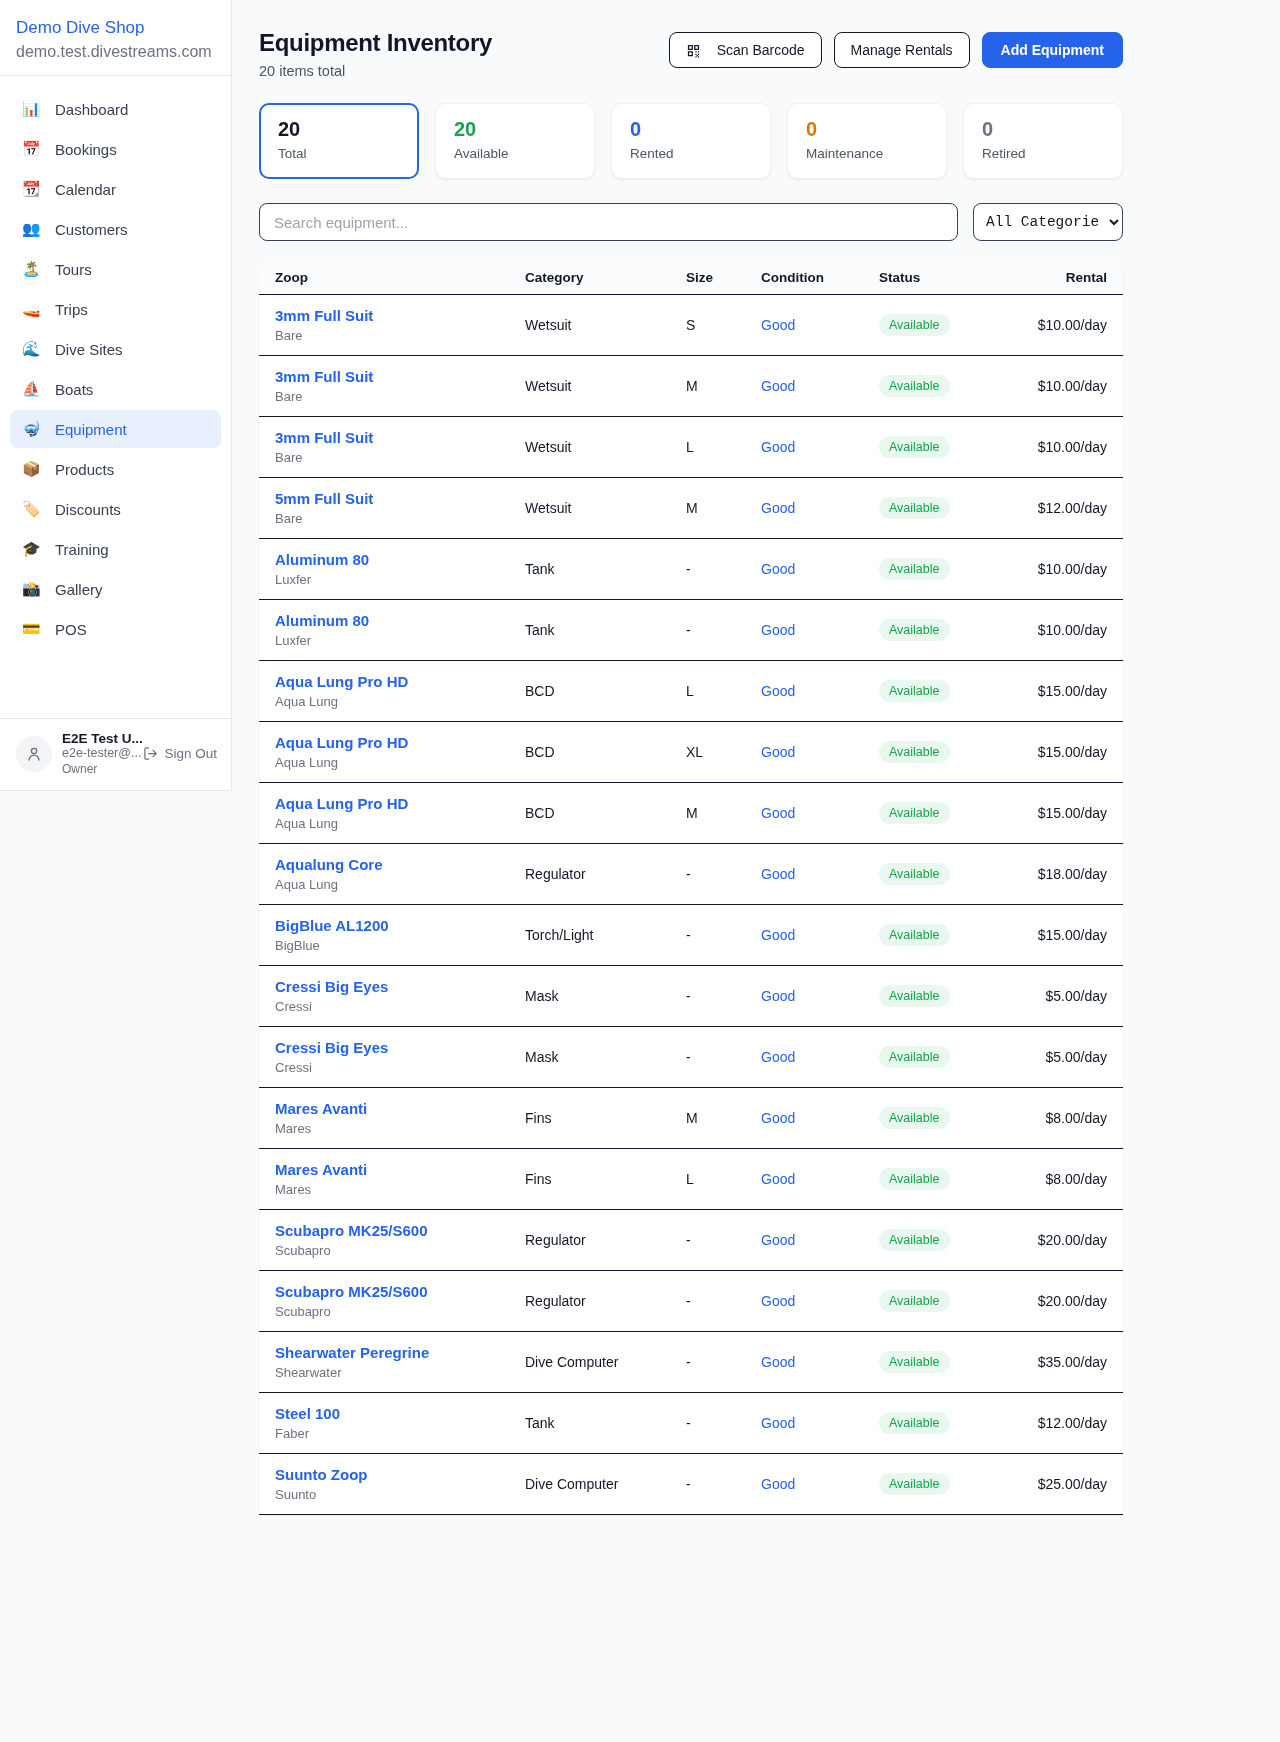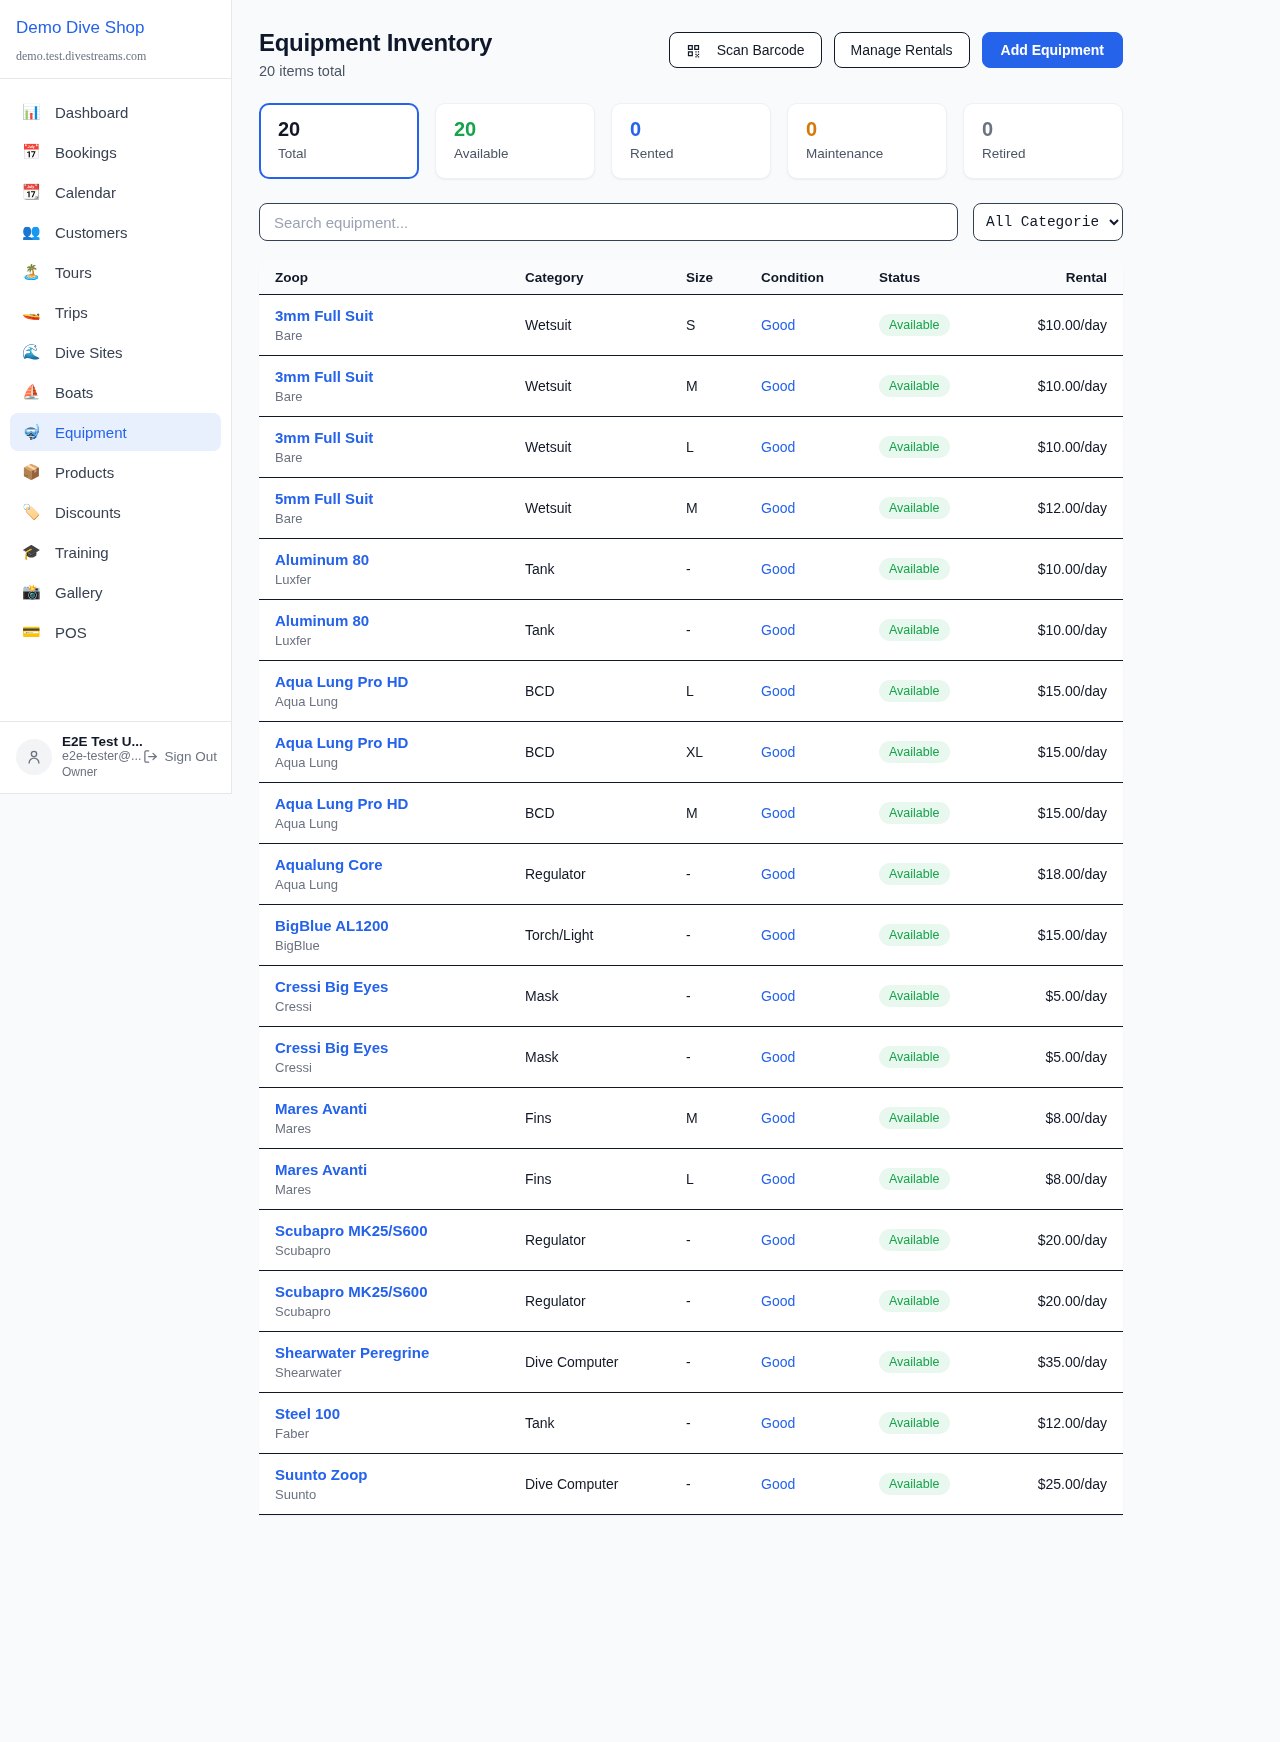--- a/index.html
+++ b/index.html
@@ -11,21 +11,21 @@
     color:#111827;
     display:flex; align-items:flex-start;
   }
   
   .sidebar {
     width:232px; min-width:232px; background:#ffffff;
     border-right:1px solid #e5e7eb; border-bottom:1px solid #e5e7eb;
   }
   .brand { padding:18px 16px 14px; }
   .brand-name { color:#2563eb; font-size:17px; font-weight:normal; line-height:20px; }
-  .brand-domain { color:#6b7280; font-size:12px; margin-top:11px;font-family:Liberation Serif, serif; }
+  .brand-domain { color:#6b7280; font-size:16px; margin-top:5px; }
   .side-divider { border-top:1px solid #e5e7eb; }
   .nav { padding:14px 10px 68px; }
   .nav-item {
     display:flex; align-items:center; gap:13px;
     padding:10px 12px; margin-bottom:2px;
     border-radius:8px; color:#374151; font-size:15px; cursor:pointer;
   }
   .nav-item.active { background:#e8f0fe; color:#2563eb; }
   .nav-icon { width:20px; text-align:center; font-size:15px; line-height:18px; }
   .user-section {

